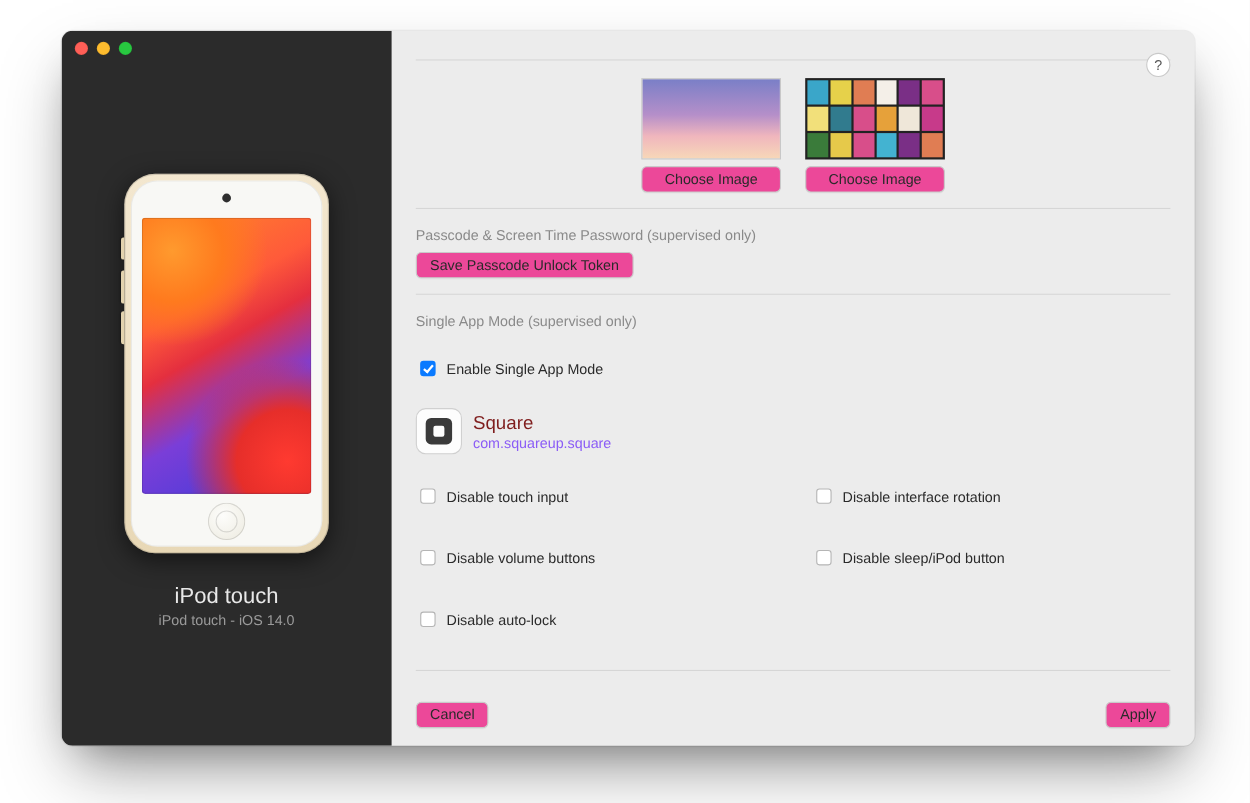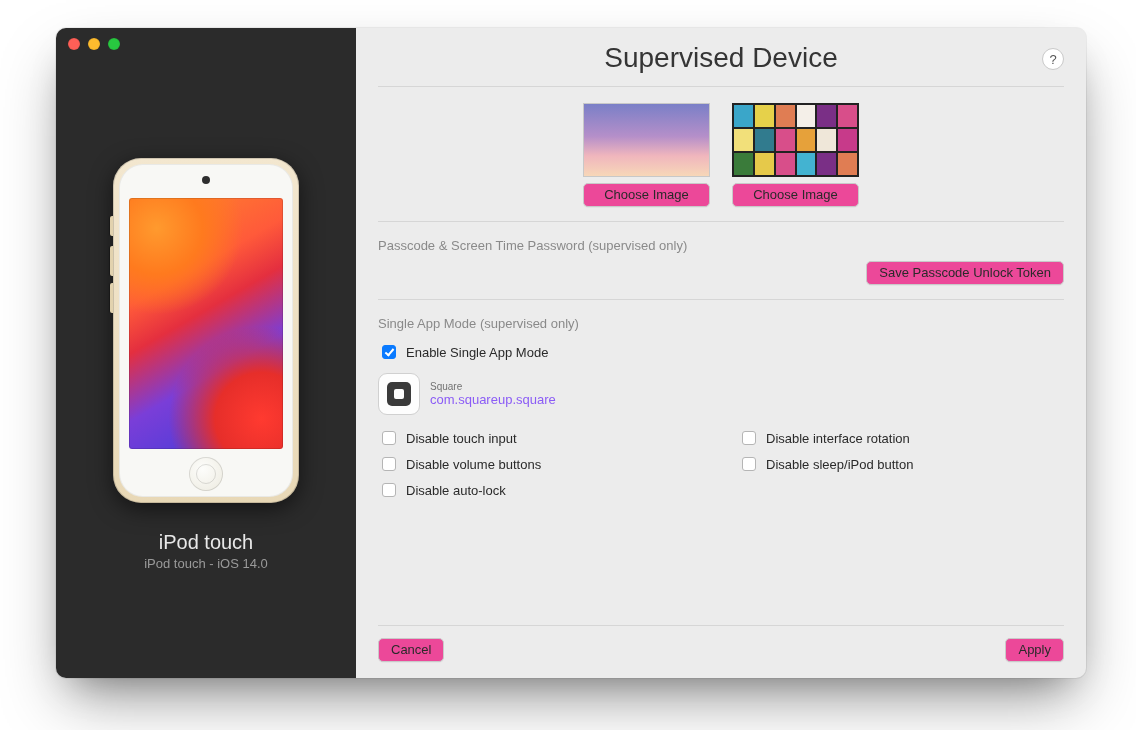--- a/index.html
+++ b/index.html
@@ -140,24 +140,24 @@
   .mac-btn {
     background:#ec4899;border:1px solid #c9c9c9;border-radius:5px;
     padding:2px 12px;font-size:13px;color:#2a2a2a;
     box-shadow:0 1px 0 rgba(0,0,0,0.03);cursor:pointer;
     line-height:18px;
   }
   .wp .mac-btn{width:127px;text-align:center;padding:2px 0}
 
   .section-label { color:#8a8a8a; font-size:13px; margin:2px 0 8px 0; }
 
-  .btn-row { display:flex; gap:10px; flex-wrap:wrap;justify-content:flex-end; }
+  .btn-row { display:flex; gap:10px; flex-wrap:wrap; }
 
   .check-row {
-    display:flex; align-items:center; gap:7px; margin:3px 0;
+    display:flex; align-items:center; gap:7px; margin:18px 0;
     font-size:13px;
   }
   input[type=checkbox].mac {
     appearance:none; width:14px;height:14px;border:1px solid #b5b5b5;
     border-radius:3px;background:#fff;position:relative;cursor:pointer;
     flex:0 0 14px;
   }
   input[type=checkbox].mac:checked{
     background:#0a7aff;border-color:#0a7aff;
   }
@@ -174,30 +174,30 @@
     width:42px;height:42px;border-radius:9px;background:#fdfdfd;
     border:1px solid #d0d0d0;display:flex;align-items:center;justify-content:center;
   }
   .square-logo {
     width:24px;height:24px;border-radius:5px;background:#3a3a3a;
     display:flex;align-items:center;justify-content:center;
   }
   .square-logo span{
     width:10px;height:10px;border-radius:2px;background:#fdfdfd;display:block;
   }
-  .app-meta .name{color:#737373;font-size:10px}
+  .app-meta .name{color:#7f1d1d;font-size:17px}
   .app-meta .bundle{color:#8b5cf6;font-size:13px}
 
   .options-grid {
     display:grid; grid-template-columns: 1fr 1fr; column-gap:34px;
   }
 
   .footer {
     margin-top:auto;
-    padding-top:12px;border-top:1px solid #d6d6d6;
+    padding-top:28px;border-top:1px solid #d6d6d6;
     display:flex; justify-content:space-between;
   }
 </style>
 </head>
 <body>
 
 <div class="window">
 
   <div class="traffic">
     <div class="tl red"></div>
@@ -215,21 +215,20 @@
       <div class="screen"></div>
       <div class="home-btn"></div>
     </div>
     <h2>iPod touch</h2>
     <div class="sub">iPod touch - iOS 14.0</div>
   </aside>
 
   <main class="main">
 
     <div class="title-row">
-      <div class="title">Supervised Device</div>
       <div class="help-btn">?</div>
     </div>
     <hr class="sep">
 
     <div class="wallpapers">
       <div class="wp">
         <div class="wp-img gradient"></div>
         <button class="mac-btn">Choose Image</button>
       </div>
       <div class="wp">

